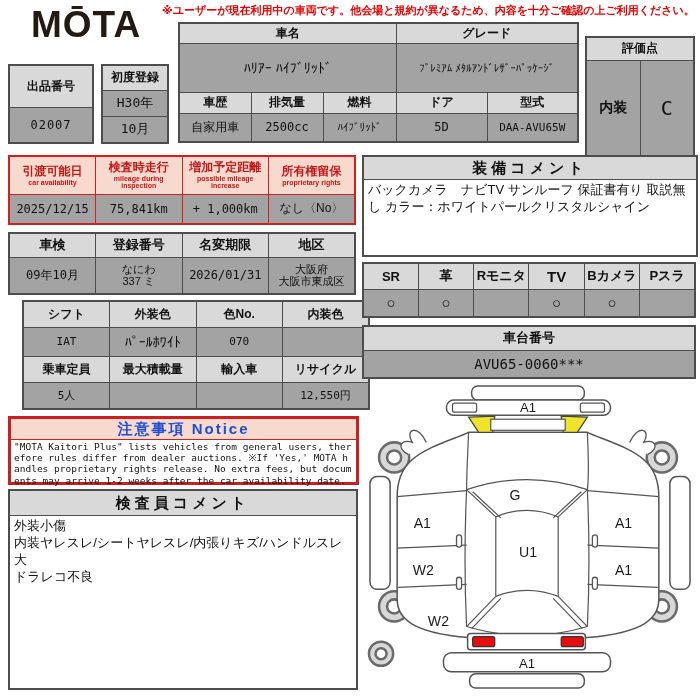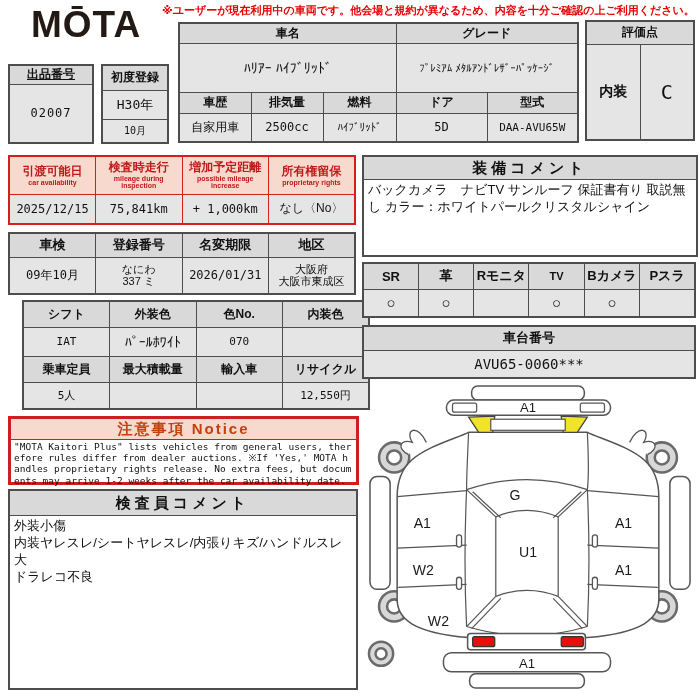--- a/index.html
+++ b/index.html
@@ -2,81 +2,81 @@
 <html><head>
 <meta charset="utf-8">
 <style>
   html,body{margin:0;padding:0;background:#fff;}
   .canvas{position:relative;width:700px;height:700px;background:#fff;overflow:hidden;
           font-family:"Liberation Sans","DejaVu Sans",sans-serif;color:#111;}
   .abs{position:absolute;}
   .warning{font-size:11px;font-weight:bold;color:#e60000;white-space:nowrap;}
   .brand{font-size:37px;font-weight:900;color:#231a15;letter-spacing:1px;line-height:1;}
   .brand-sub{font-size:23px;font-weight:900;color:#231a15;letter-spacing:1px;line-height:1;}
-  table.tbl{border-collapse:collapse;width:100%;height:100%;table-layout:fixed;background:#e5e5e5;
+  table.tbl{border-collapse:collapse;width:100%;height:100%;table-layout:fixed;background:#a3a3a3;
             border:2px solid #4d4d4d;}
   .tbl th,.tbl td{border:1px solid #4d4d4d;text-align:center;vertical-align:middle;padding:0;overflow:hidden;}
   .tbl th{background:#d9d9d9;font-size:12px;font-weight:bold;color:#111;}
   .tbl td{font-size:12px;}
   table.tbl-red{border:2px solid #d22020;}
   .tbl-red th,.tbl-red td{border:1px solid #d22020;}
   .tbl-red th{background:#f8d9ce;color:#c01818;}
   .hdr-sub{display:block;font-size:7px;font-weight:bold;line-height:1;margin-top:1px;}
   .hdr-main{display:block;font-size:12px;font-weight:bold;line-height:1.1;}
   .num{font-family:"DejaVu Sans Mono","Liberation Mono",monospace;}
   .big-num{font-size:26px;letter-spacing:1px;}
   .score-val{font-size:30px;}
   .pre{white-space:pre-line;}
   .box{border:2px solid #4d4d4d;background:#fff;}
   .box-red{border:3px solid #cc2020;background:#fff;}
   .box-head{background:#d9d9d9;border-bottom:1px solid #4d4d4d;font-weight:bold;font-size:15px;
             text-align:center;letter-spacing:4px;}
   .box-head-red{background:#f8d9ce;border-bottom:1px solid #cc2020;font-weight:bold;font-size:15px;
-            text-align:center;color:#c2410c;letter-spacing:2px;}
+            text-align:center;color:#1d4ed8;letter-spacing:2px;}
   .box-body{font-size:13px;text-align:left;padding:2px 4px;line-height:1.3;}
   .notice-body{font-family:"DejaVu Sans Mono","Liberation Mono",monospace;font-size:9.5px;
             line-height:1.18;padding:1px 3px;word-break:break-all;text-align:left;}
   svg text{font-family:"Liberation Sans",sans-serif;font-size:14px;fill:#1a1a1a;}
   svg text.sm{font-size:13px;}
 </style>
 </head>
 <body>
 
 <div class="canvas">
 
   <div class="abs warning" style="left:162px;top:3px;text-align:center;">※ユーザーが現在利用中の車両です。他会場と規約が異なるため、内容を十分ご確認の上ご利用ください。</div>
 
   <div class="abs" style="left:31px;top:6px;">
     <div class="brand">MŌTA</div>
   </div>
 
   <div class="abs" style="left:8px;top:64px;width:86px;height:80px;">
     <table class="tbl">
       <tbody>
-          <tr style="height:19px;text-decoration:underline;">
+          <tr style="height:42px;">
             <th>出品番号</th>
           </tr>
       <tr>
             <td class="num big-num">02007</td>
           </tr>
     </tbody>
       </table>
   </div>
 
   <div class="abs" style="left:101px;top:64px;width:68px;height:80px;">
     <table class="tbl">
       <tbody>
           <tr style="height:25px;">
             <th>初度登録</th>
           </tr>
       <tr>
             <td class="num" style="font-size:13px;">H30年</td>
           </tr>
       <tr>
-            <td class="num" style="font-size:10px;">10月</td>
+            <td class="num" style="font-size:13px;">10月</td>
           </tr>
     </tbody>
       </table>
   </div>
 
   <div class="abs" style="left:178px;top:22px;width:399px;height:119px;">
     <table class="tbl">
       <colgroup>
           <col style="width:72px">
           <col style="width:72px">
@@ -104,21 +104,21 @@
         <td>自家用車</td>
         <td class="num">2500cc</td>
         <td style="font-size:11px;">ﾊｲﾌﾞﾘｯﾄﾞ</td>
         <td class="num">5D</td>
         <td class="num" style="font-size:11px;">DAA-AVU65W</td>
       </tr>
     </tbody>
       </table>
   </div>
 
-  <div class="abs" style="left:585px;top:20px;width:110px;height:121px;">
+  <div class="abs" style="left:585px;top:36px;width:110px;height:121px;">
     <table class="tbl">
       <tbody>
           <tr style="height:23px;">
             <th colspan="2">評価点</th>
           </tr>
       <tr>
         <td style="font-weight:bold;font-size:14px;width:55px;">内装</td>
         <td class="num" style="font-size:20px;">C</td>
       </tr>
     </tbody>
@@ -225,21 +225,21 @@
     <div class="box-body">バックカメラ　ナビTV サンルーフ 保証書有り 取説無し カラー：ホワイトパールクリスタルシャイン</div>
   </div>
 
   <div class="abs" style="left:362px;top:262px;width:334px;height:56px;">
     <table class="tbl">
       <tbody>
           <tr style="height:26px;">
         <th style="font-size:13px;margin-top:28px;">SR</th>
         <th style="font-size:13px;">革</th>
         <th style="font-size:13px;">Rモニタ</th>
-        <th style="font-size:11px;">TV</th>
+        <th style="font-size:15px;">TV</th>
         <th style="font-size:13px;">Bカメラ</th>
         <th style="font-size:13px;">Pスラ</th>
       </tr>
       <tr>
         <td style="font-size:15px;">○</td>
         <td style="font-size:15px;">○</td>
         <td style="font-size:15px;"></td>
         <td style="font-size:15px;">○</td>
         <td style="font-size:15px;">○</td>
         <td style="font-size:15px;"></td>

